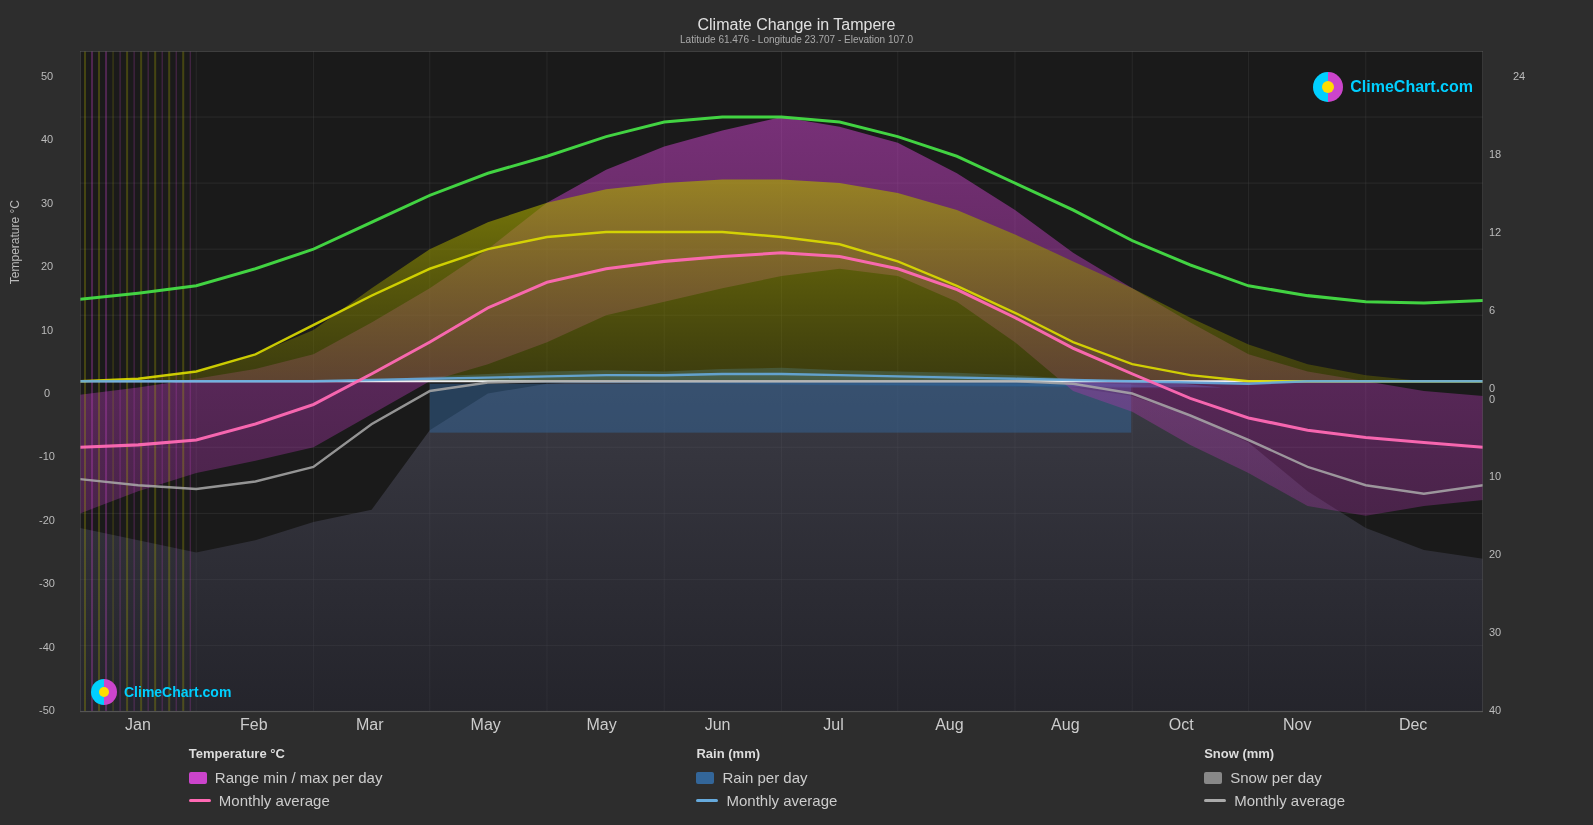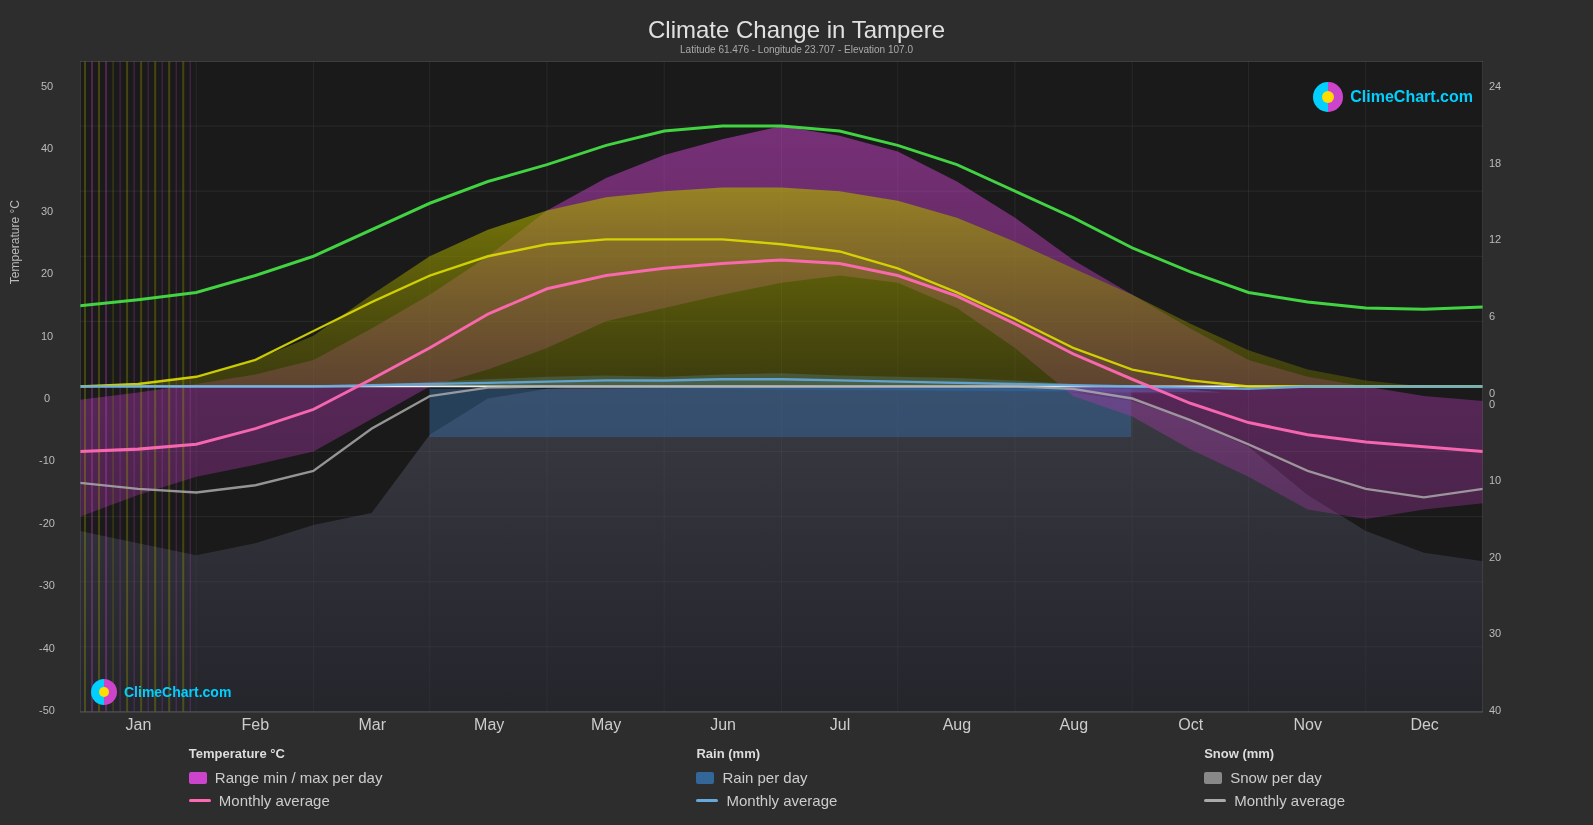--- a/index.html
+++ b/index.html
@@ -18,21 +18,21 @@
       display: flex;
       flex-direction: column;
       padding: 10px 20px 10px 20px;
     }
     .header {
       text-align: center;
       padding: 6px 0 2px 0;
     }
     .header-title {
       color: #e0e0e0;
-      font-size: 24px;
+      font-size: 16px;
       font-weight: normal;
     }
     .header-subtitle {
       color: #aaa;
       font-size: 10px;
     }
     .chart-area {
       display: flex;
       flex: 1;
       position: relative;
@@ -319,40 +319,40 @@
       <div class="logo-topright">
         <svg class="logo-icon-top" viewBox="0 0 32 32">
           <circle cx="16" cy="16" r="15" fill="#333"></circle>
           <path d="M16,1 A15,15 0 0,1 16,31" fill="#cc44cc"></path>
           <path d="M16,1 A15,15 0 0,0 16,31" fill="#00cfff"></path>
           <circle cx="16" cy="16" r="6" fill="#ffdd00"></circle>
         </svg>
         <span>ClimeChart.com</span>
       </div>
 
-      <div style="position:absolute;bottom:0;left:0;right:0;display:flex;justify-content:space-around;padding:2px 0;">
+      <div style="position:absolute;bottom:0;left:0;right:12px;display:flex;justify-content:space-around;padding:2px 0;">
         <span class="x-label">Jan</span>
         <span class="x-label">Feb</span>
         <span class="x-label">Mar</span>
         <span class="x-label">May</span>
         <span class="x-label">May</span>
         <span class="x-label">Jun</span>
         <span class="x-label">Jul</span>
         <span class="x-label">Aug</span>
         <span class="x-label">Aug</span>
         <span class="x-label">Oct</span>
         <span class="x-label">Nov</span>
         <span class="x-label">Dec</span>
       </div>
     </div>
 
     <div class="y-axis-right" style="display:flex;flex-direction:column;justify-content:space-between;padding:20px 0 20px 6px;width:90px;position:relative;">
 
       <div style="display:flex;flex-direction:column;gap:0;height:50%;">
-        <div style="display:flex;justify-content:flex-start;align-items:flex-start;gap:4px;">
+        <div style="display:flex;justify-content:flex-start;align-items:flex-start;gap:4px;margin-left:24px;">
           <span class="y-label">24</span>
         </div>
         <div style="flex:1"></div>
         <div style="display:flex;justify-content:flex-start;align-items:center;gap:4px;margin-top:auto">
           <span class="y-label">18</span>
         </div>
         <div style="flex:1"></div>
         <div style="display:flex;justify-content:flex-start;align-items:center;gap:4px;margin-top:auto">
           <span class="y-label">12</span>
         </div>

